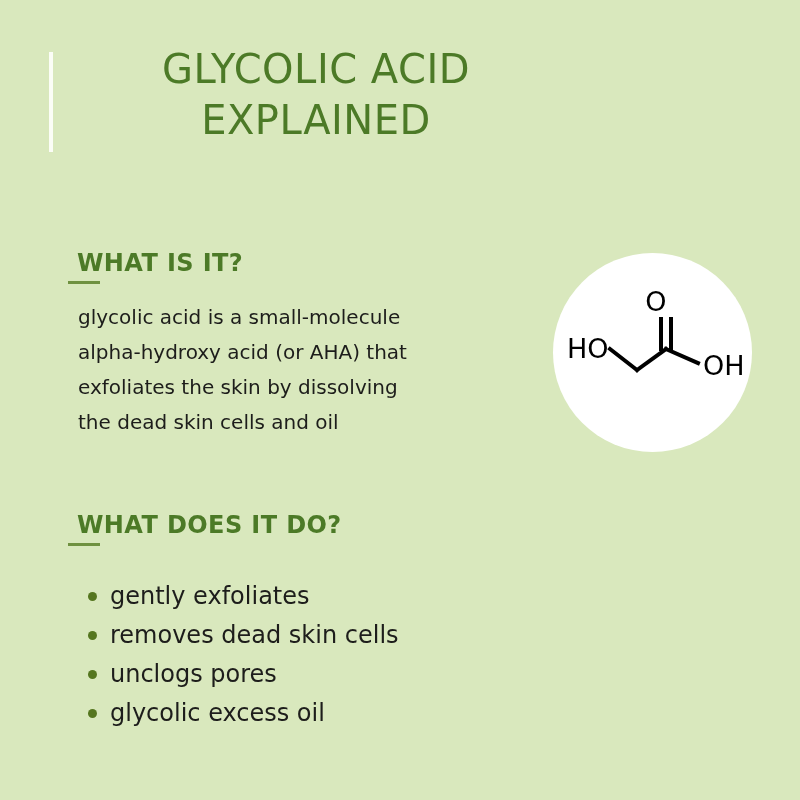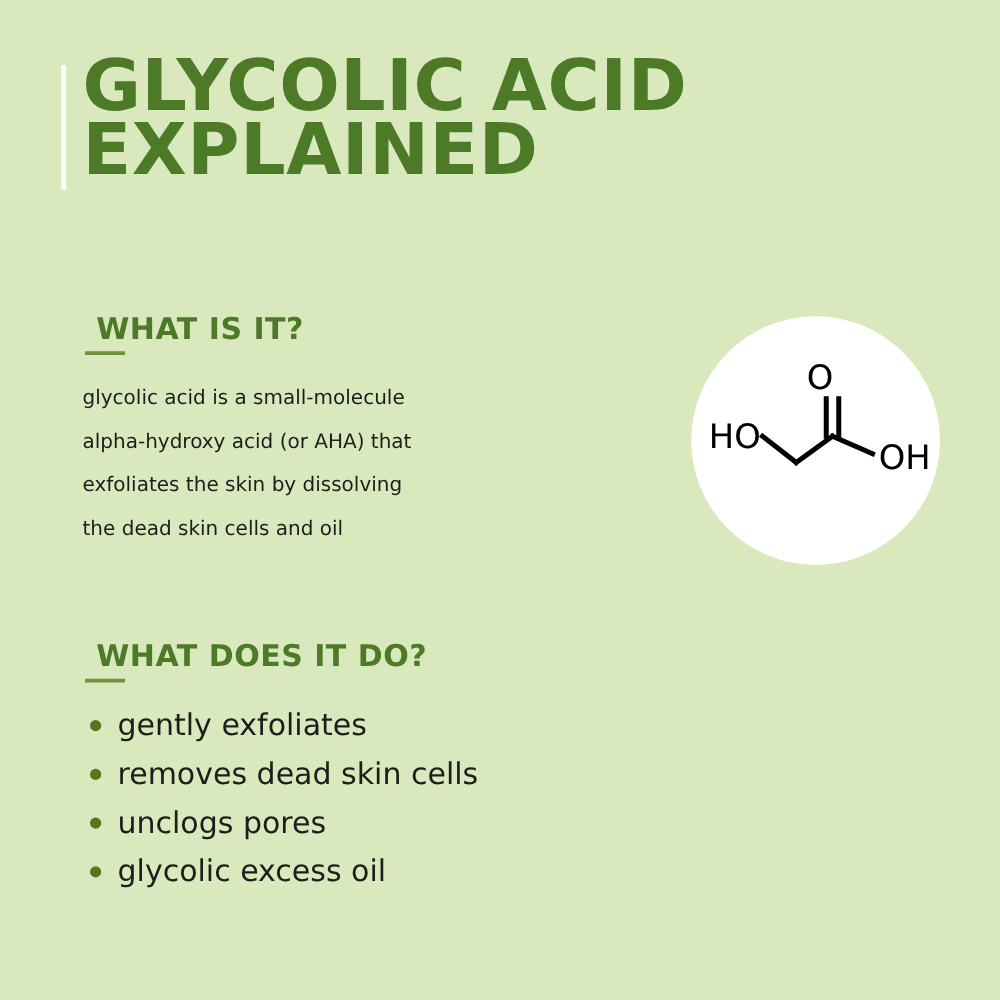--- a/index.html
+++ b/index.html
@@ -37,26 +37,27 @@
     background: #fbfdf6;
   }
   #page-title {
     position: absolute;
     left: 17px;
     top: -4px;
     width: 500px;
     margin: 0;
     color: #4c7a27;
     font-family: "DejaVu Sans", sans-serif;
-    font-size: 57px;
-    font-weight: bold;
+    font-size: 40px;
+    font-weight: normal;
     line-height: 51px;
     letter-spacing: 0.5px;
     text-transform: uppercase;
     white-space: pre-line;
+    text-align: center;
   }
 
   
   .section-heading {
     position: absolute;
     margin: 11px;
     color: #4c7a27;
     font-family: "DejaVu Sans", sans-serif;
     font-size: 24px;
     font-weight: bold;
@@ -71,42 +72,42 @@
     height: 3px;
     background: #6f9140;
   }
 
   
   #heading-what-is-it { left: 66px; top: 238px; }
   #rule-what-is-it    { left: 68px; top: 281px; }
 
   #what-is-it-body {
     position: absolute;
-    left: 66px;
+    left: 78px;
     top: 300px;
     width: 452px;
     margin: 0;
     color: #1d1d1b;
     font-family: "DejaVu Sans", sans-serif;
-    font-size: 16px;
+    font-size: 20px;
     font-weight: 400;
     line-height: 35px;
     white-space: pre-line;
   }
 
   
   #heading-what-does-it-do { left: 66px; top: 500px; }
   #rule-what-does-it-do    { left: 68px; top: 543px; }
 
   #benefits-list {
     position: absolute;
     left: 66px;
     top: 562px;
     width: 420px;
-    margin: 0;
+    margin: 16px;
     padding: 0;
     list-style: none;
   }
   #benefits-list li {
     position: relative;
     padding-left: 28px;
     margin: 0 0 3px 0;
     color: #1d1d1b;
     font-family: "DejaVu Sans", sans-serif;
     font-size: 24px;

